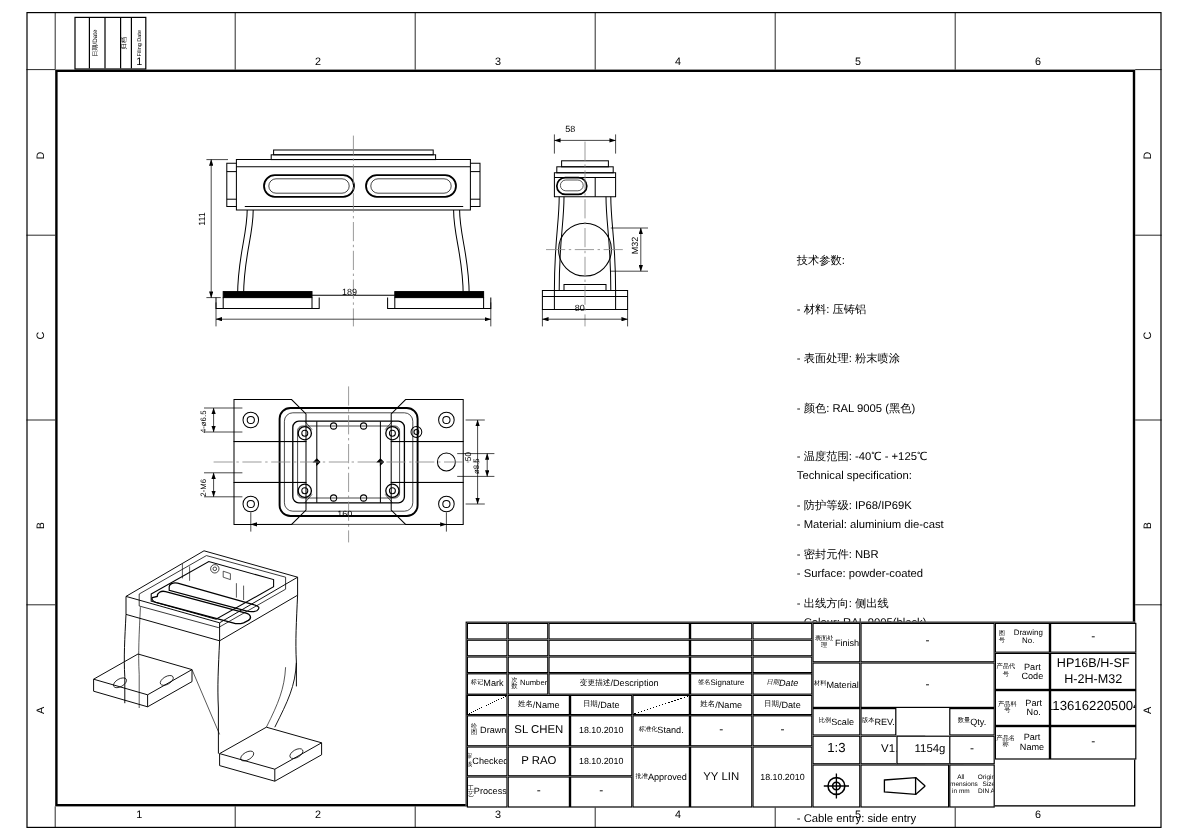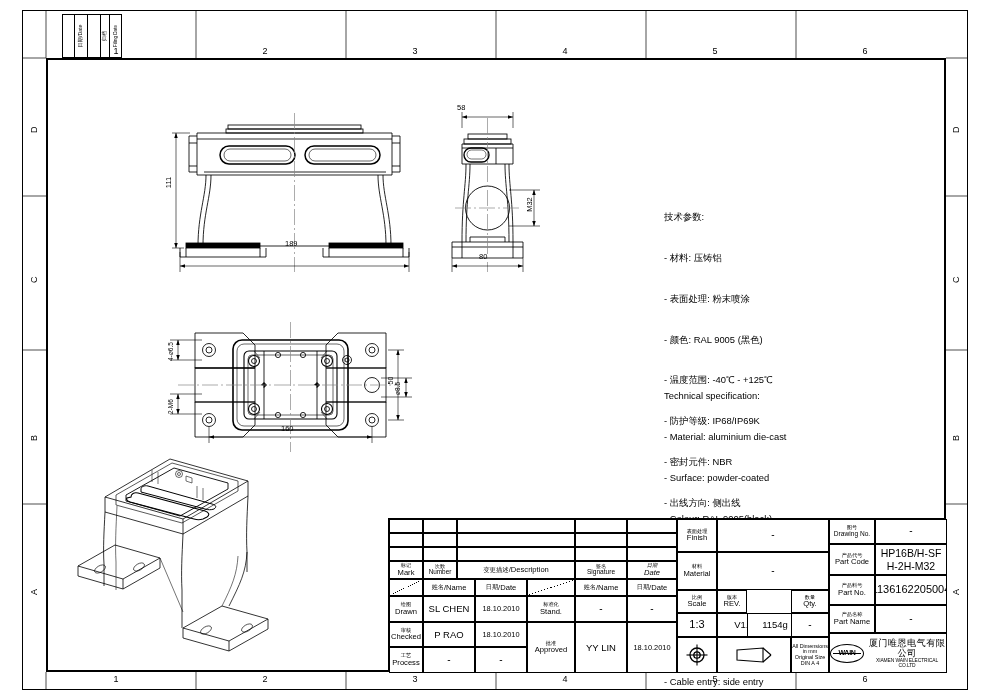--- a/index.html
+++ b/index.html
@@ -69,21 +69,21 @@
   #titleblock .tb { position:absolute; border:0.7px solid #000; background:#fff;
      display:flex; align-items:center; justify-content:center;
      text-align:center; line-height:1.05; overflow:hidden; }
   .cn { font-size:5.2px; display:block; }
   .en { font-size:7.6px; display:block; }
   .big { font-size:11px; }
   .mid { font-size:9.5px; }
   .sm  { font-size:7.4px; }
   .xs  { font-size:5.4px; }
   .dash { font-size:10px; }
-  .stack { display:flex; flex-direction:column; align-items:center; justify-content:center; line-height:1.1; }
+  .stack { display:flex; flex-direction:row; align-items:center; justify-content:center; line-height:1.1; }
 
   .logo-wrap { display:flex; align-items:center; justify-content:center; gap:4px; width:100%; }
   .logo-oval {
     width:34px; height:19px; border:1.3px solid #000; border-radius:50%;
     display:flex; align-items:center; justify-content:center; position:relative; flex:0 0 auto;
   }
   .logo-oval span { font-size:7px; font-weight:bold; letter-spacing:-0.3px; }
   .logo-oval:after {
     content:""; position:absolute; left:2px; right:2px; top:50%; height:1px; background:#000;
   }
@@ -392,21 +392,21 @@
         <path d="M116,580 L116,590" stroke-width="0.55"></path>
 
         <path d="M247,552 C246,572 240,584 229,606" stroke-width="0.75"></path>
         <path d="M238,556 C237,574 232,586 222,606" stroke-width="0.55"></path>
       </g>
     </g>
   </svg>
 
   <div style="position:absolute; left:163px; top:178px; font-size:7.5px; transform:rotate(-90deg);">111</div>
   <div style="position:absolute; left:285px; top:239px; font-size:7.5px;">189</div>
-  <div style="position:absolute; left:457px; top:103px; font-size:7.5px;">58</div>
+  <div style="position:absolute; left:471px; top:103px; font-size:7.5px;">58</div>
   <div style="position:absolute; left:479px; top:252px; font-size:7.5px;">80</div>
   <div style="position:absolute; left:522px; top:200px; font-size:7.5px; transform:rotate(-90deg);">M32</div>
   <div style="position:absolute; left:281px; top:424px; font-size:7.5px;">160</div>
   <div style="position:absolute; left:387px; top:377px; font-size:7px; transform:rotate(-90deg);">50</div>
   <div style="position:absolute; left:161px; top:348px; font-size:6.5px; transform:rotate(-90deg); white-space:nowrap;">4-ø6.5</div>
   <div style="position:absolute; left:163px; top:403px; font-size:6.5px; transform:rotate(-90deg); white-space:nowrap;">2-M6</div>
   <div style="position:absolute; left:391px; top:385px; font-size:6.5px; transform:rotate(-90deg); white-space:nowrap;">ø8.5</div>
 
   <div class="spec" id="spec-cn">
     <span class="hd">技术参数:</span>
@@ -640,26 +640,15 @@
     </div>
 
     <div class="tb stack" style="left:440px; top:86px; width:46px; height:28px;">
       <span class="cn">产品名称</span>
       <span class="en">Part Name</span>
     </div>
     <div class="tb" style="left:486px; top:86px; width:72px; height:28px;">
       <span class="dash">-</span>
     </div>
 
-    <div class="tb" style="left:440px; top:114px; width:118px; height:40px;">
-      <div class="logo-wrap">
-        <div class="logo-oval">
-          <span>WAIN</span>
-        </div>
-        <div class="stack" style="align-items:center;">
-          <span class="co-cn">厦门唯恩电气有限公司</span>
-          <span class="co-en">XIAMEN WAIN ELECTRICAL CO.LTD</span>
-        </div>
-      </div>
-    </div>
   </div>
 
 </div>
 
 </body></html>

